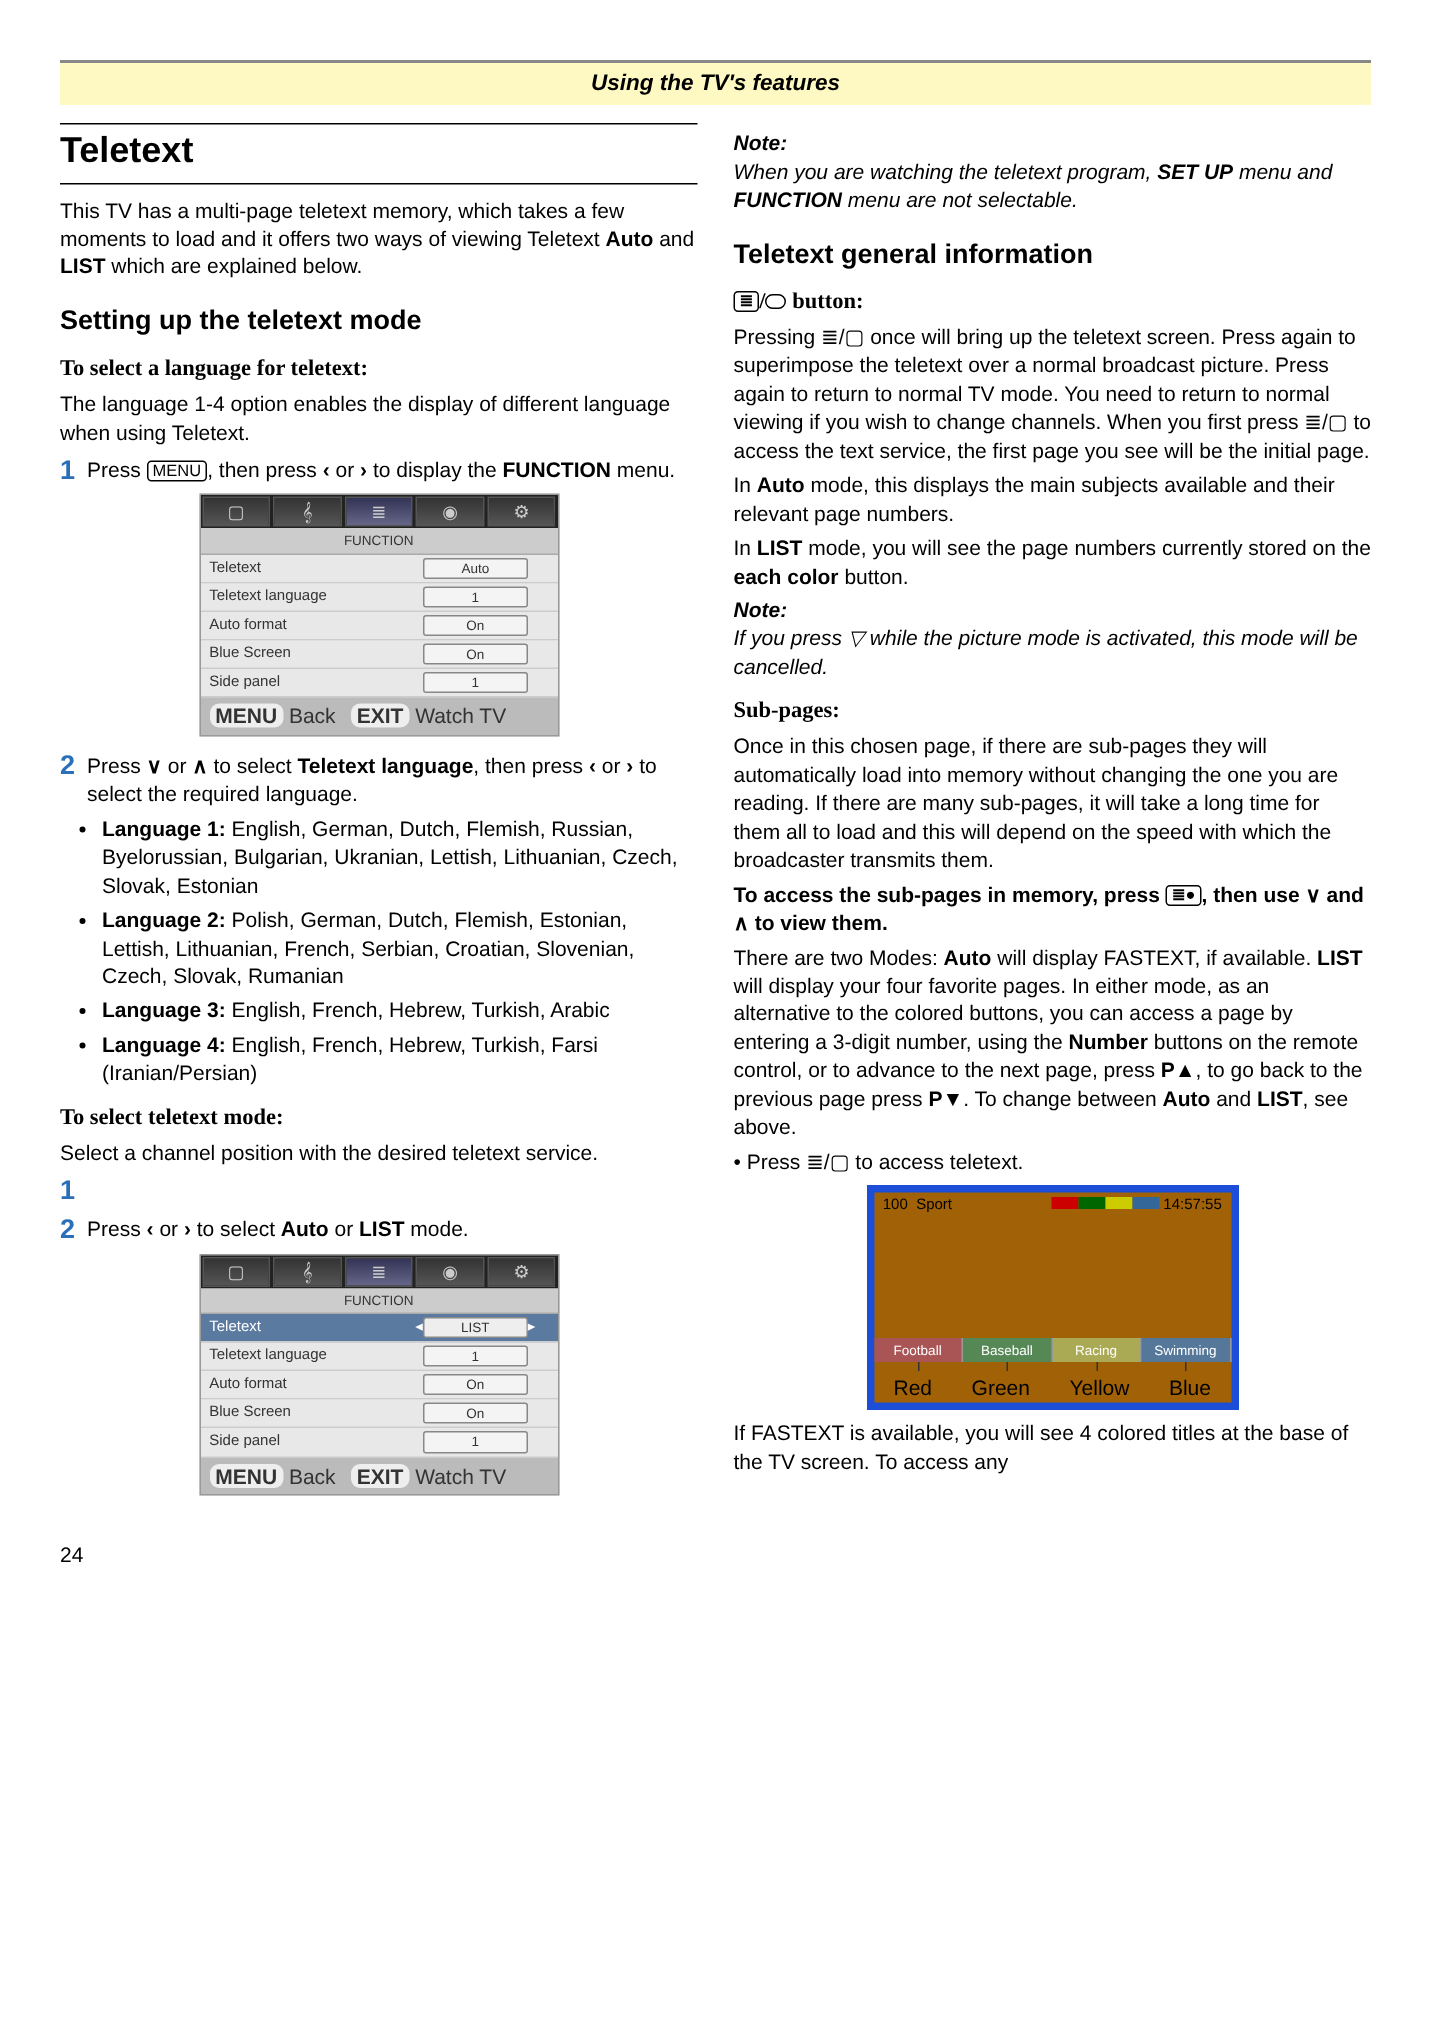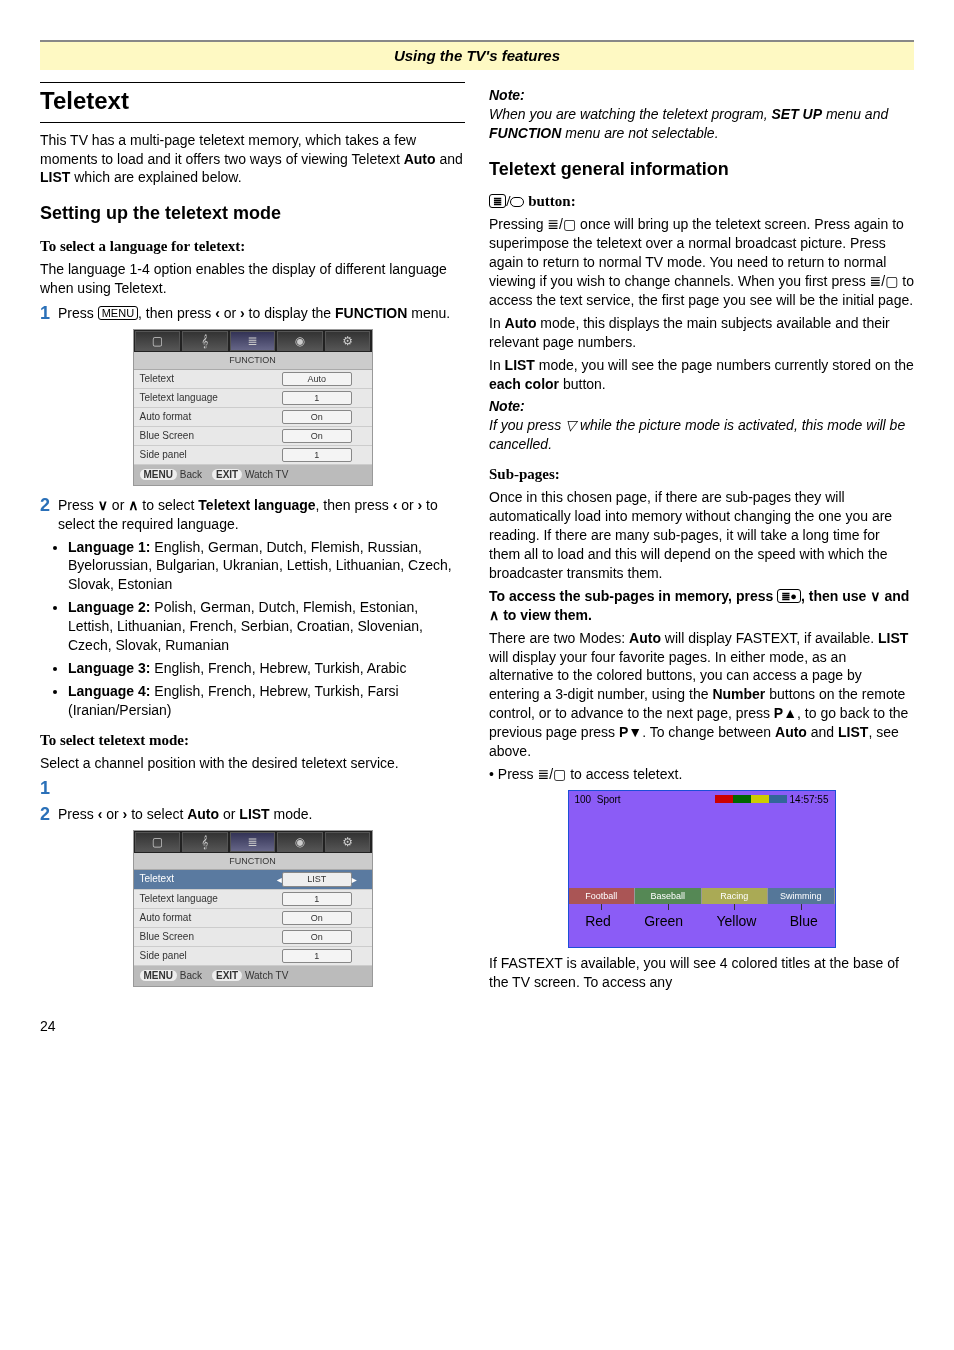--- a/index.html
+++ b/index.html
@@ -138,39 +138,39 @@
     background: #f4f4f4;
     color: #333;
     font-size: 9px;
     padding: 0 4px;
     width: 70px;
     text-align: center;
   }
   .osd-row.hl .osd-val { background: #eee; }
   .osd-status {
     background: #bbb;
-    font-size: 10px;
+    font-size: 14px;
     color: #333;
     padding: 3px 6px;
     display: flex;
     gap: 10px;
   }
   .osd-status .pill {
     background: #eee;
     border-radius: 6px;
     padding: 0 4px;
     font-weight: bold;
   }
 
   
   .ttx {
-    width: 268px;
+    width: 248px;
     margin: 6px auto;
-    border: 1px solid #1d4ed8;
-    background: #8b5cf6;
+    border: 5px solid #1d4ed8;
+    background: #a16207;
     font-size: 10px;
   }
   .ttx-top {
     display: flex;
     justify-content: space-between;
     padding: 2px 6px;
     font-size: 10px;
   }
   .ttx-bar {
     display: inline-block;
@@ -186,21 +186,21 @@
     color: #fff;
     display: flex;
     align-items: center;
     justify-content: center;
     border-right: 1px solid #999;
   }
   .ttx-labels {
     display: flex;
     justify-content: space-around;
     font-size: 14px;
-    padding: 2px 0 16px 0;
+    padding: 2px 0 0 0;
   }
   .ttx-line {
     width: 1px;
     height: 6px;
     background: #333;
     margin: 0 auto;
   }
 
   .page-num {
     font-size: 14px;

